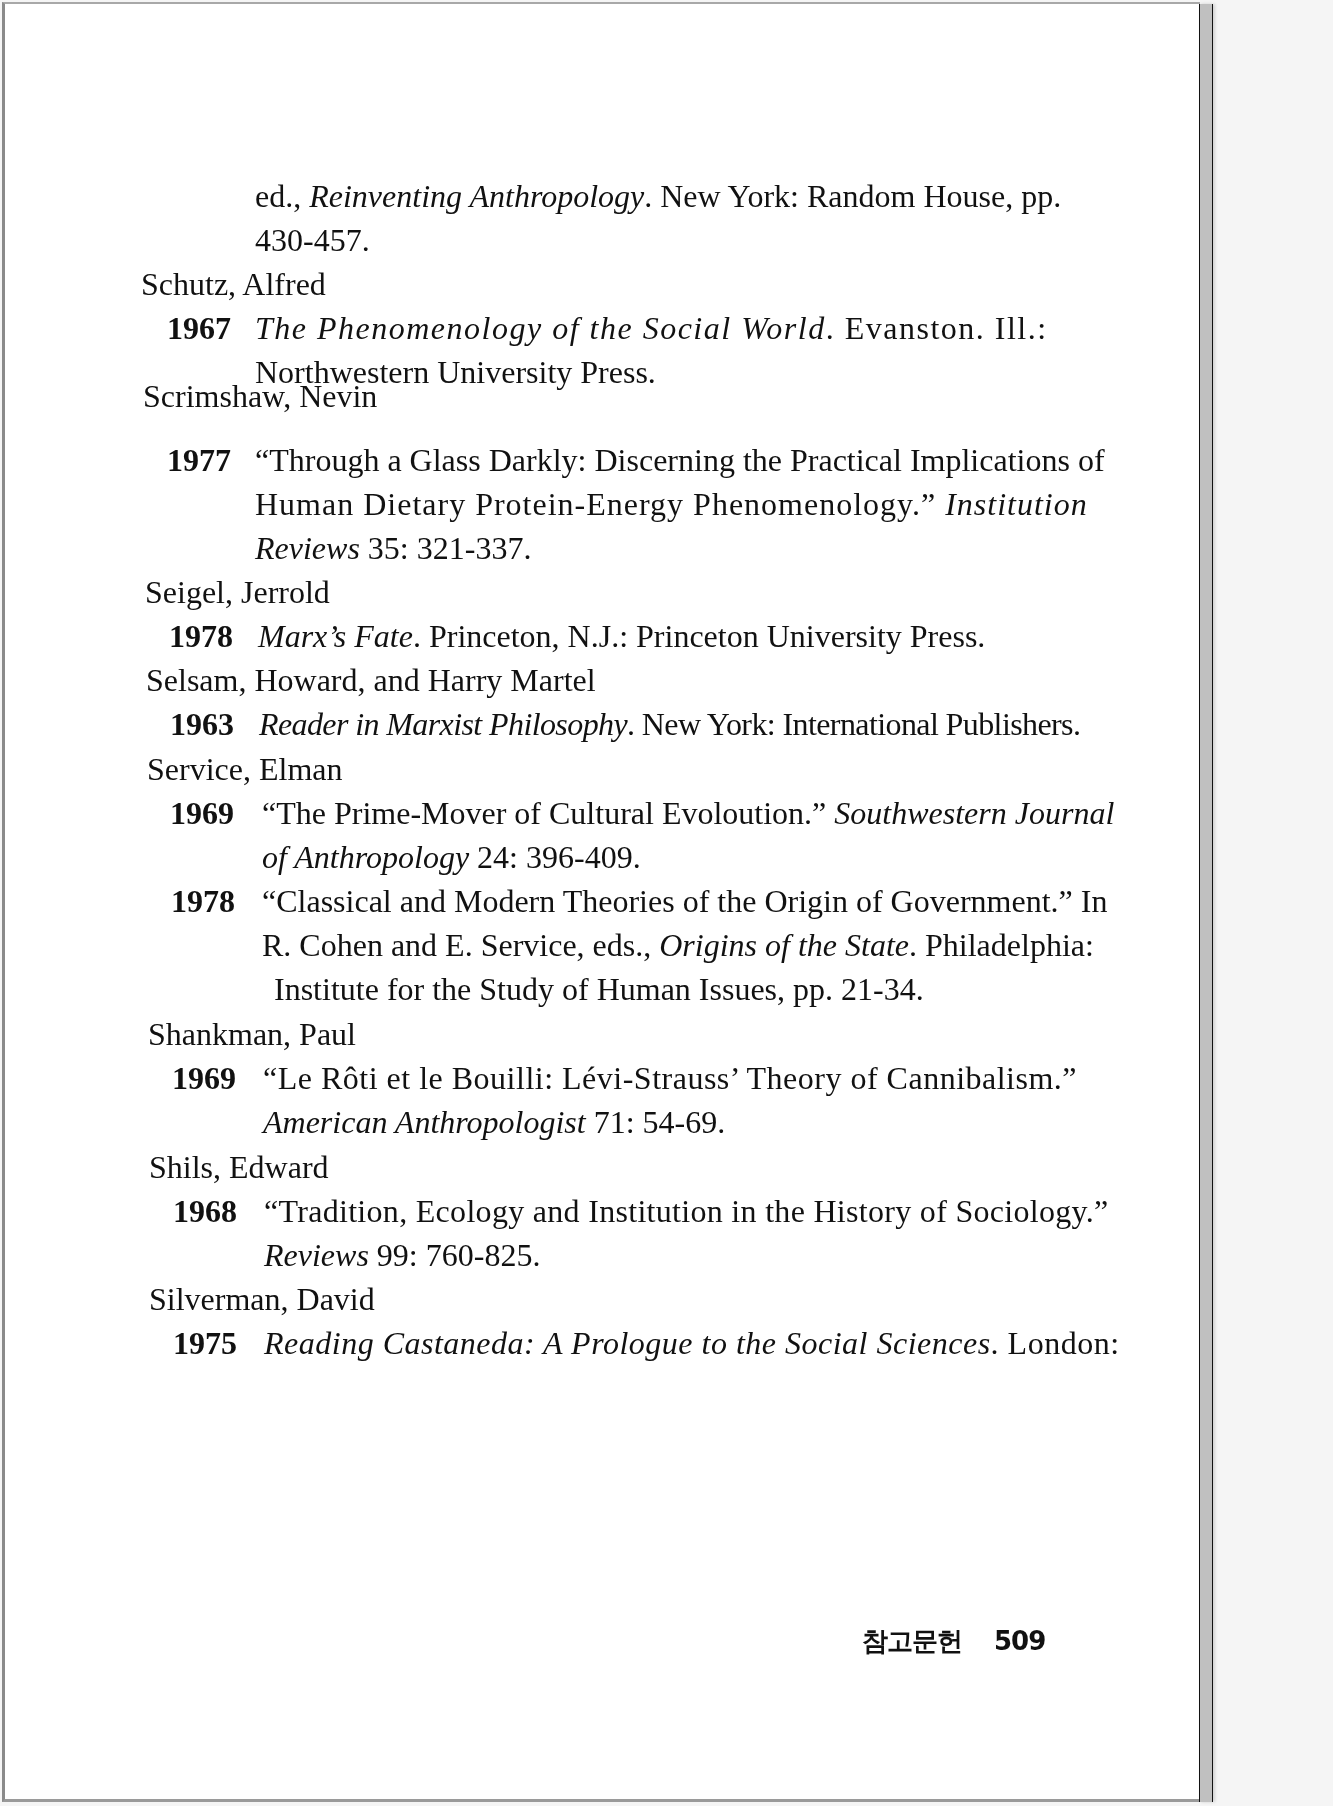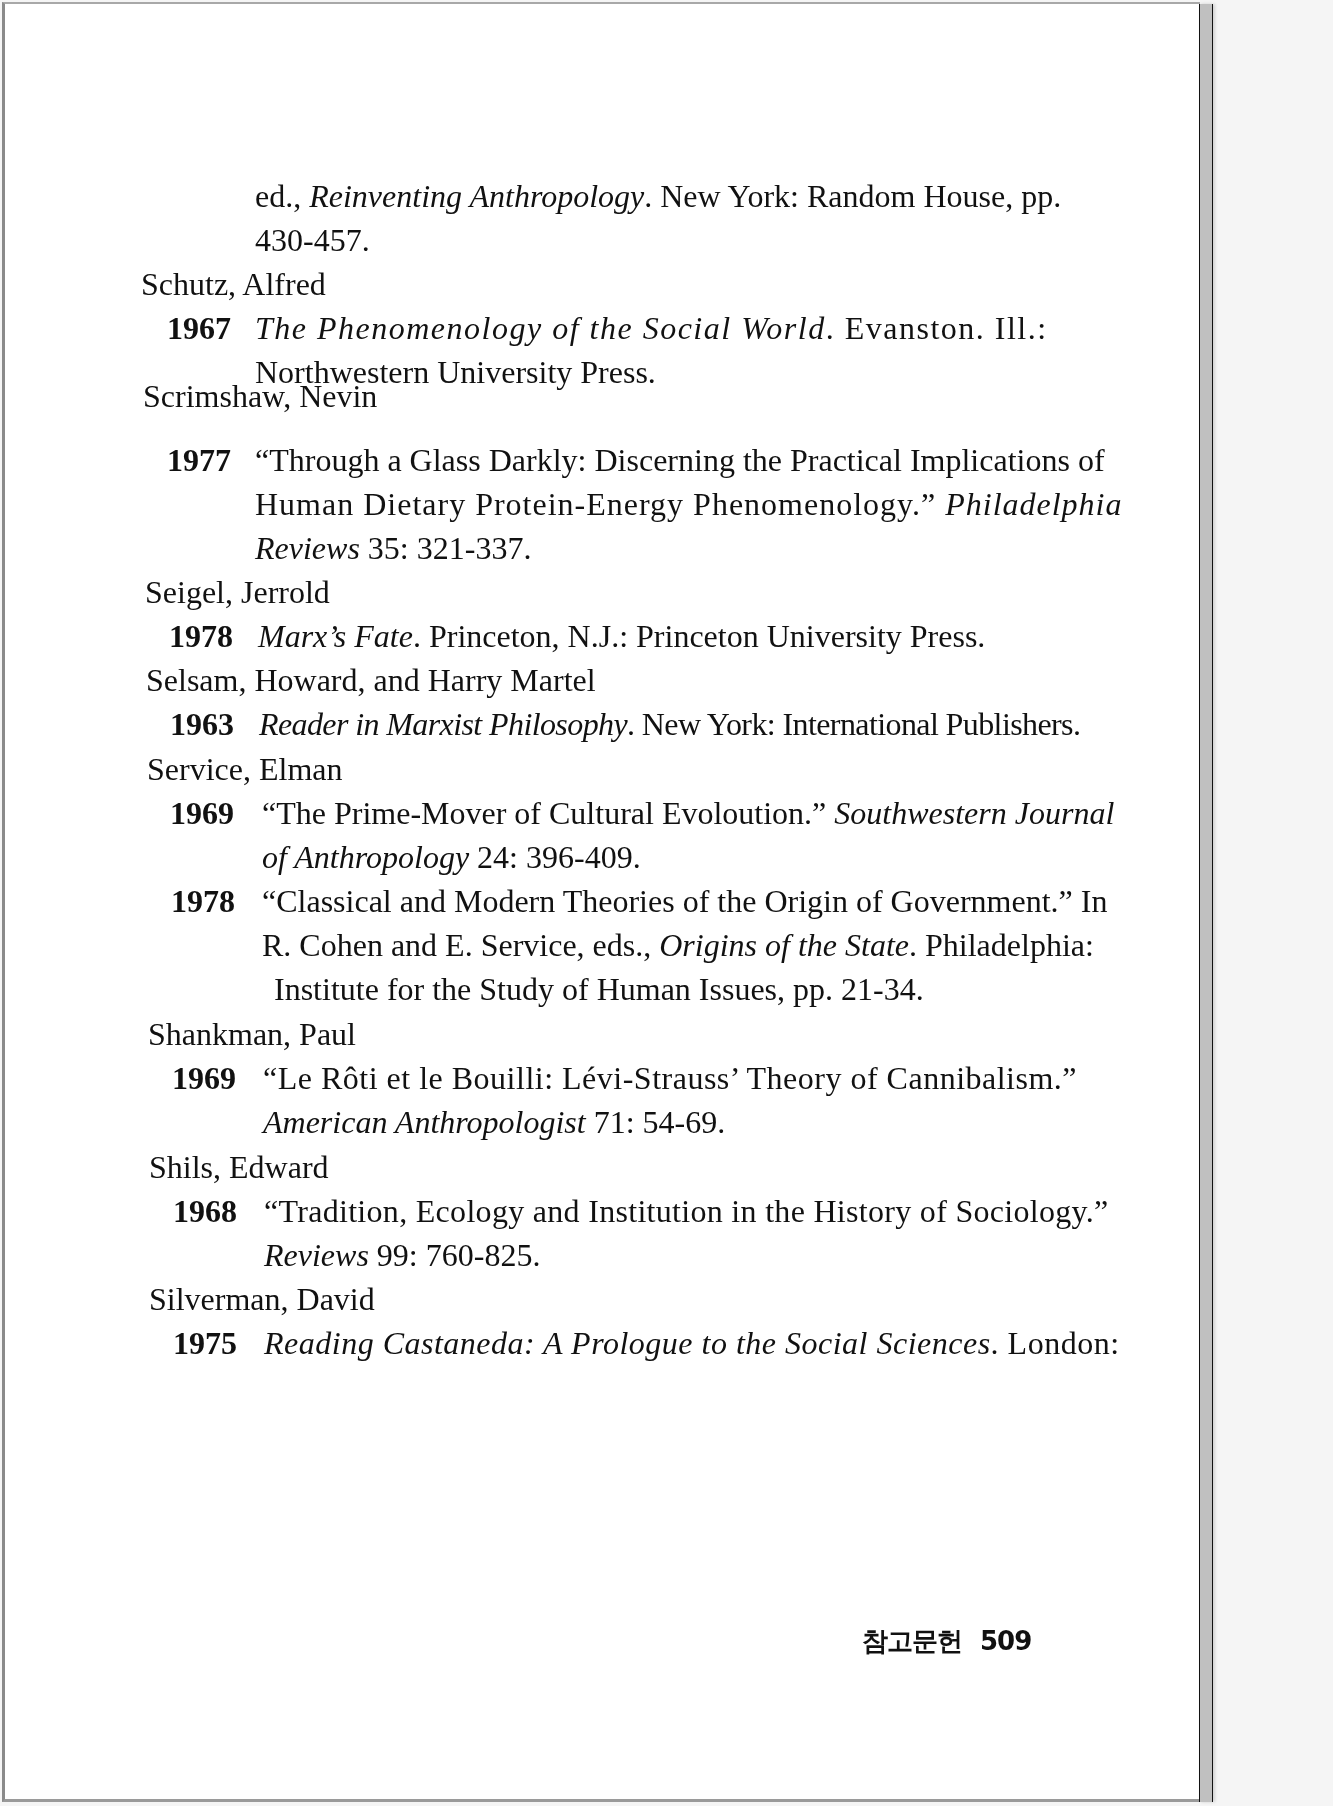--- a/index.html
+++ b/index.html
@@ -25,40 +25,40 @@
     position: absolute; font-size: 32px; white-space: nowrap; line-height: 1;
   }
   .author { left: 143px; }
   .year { left: 167px; font-weight: bold; }
   .body { left: 255px; }
   i { font-style: italic; }
   .footer {
     position: absolute; left: 862px; top: 1624px; font-size: 26px;
     font-family: "DejaVu Sans", sans-serif; font-weight: bold; letter-spacing: -1px;
   }
-  .footer .num { margin-left: 18px; }
+  .footer .num { margin-left: 32px; }
 </style>
 </head>
 <body>
 
 <div class="page"></div>
 <div class="page-edge"></div>
 
 <div class="line body" style="top:180px"><span>ed., </span><i>Reinventing Anthropology</i><span>. New York: Random House, pp.</span></div>
 <div class="line body" style="top:224px">430-457.</div>
 
 <div class="line author" style="top:268px;left:141px">Schutz, Alfred</div>
 <div class="line year" style="top:312px">1967</div>
 <div class="line body" style="top:312px;letter-spacing:1.5px"><i>The Phenomenology of the Social World</i><span>. Evanston. Ill.:</span></div>
 <div class="line body" style="top:356px">Northwestern University Press.</div>
 
 <div class="line author" style="top:380px;left:143px">Scrimshaw, Nevin</div>
 <div class="line year" style="top:444px">1977</div>
 <div class="line body" style="top:444px">“Through a Glass Darkly: Discerning the Practical Implications of</div>
-<div class="line body" style="top:488px;letter-spacing:1px"><span>Human Dietary Protein-Energy Phenomenology.” </span><i>Philadelphia</i></div>
+<div class="line body" style="top:488px;letter-spacing:1px"><span>Human Dietary Protein-Energy Phenomenology.” </span><i>Institution</i></div>
 <div class="line body" style="top:532px"><i>Reviews</i><span> 35: 321-337.</span></div>
 
 <div class="line author" style="top:576px;left:145px">Seigel, Jerrold</div>
 <div class="line year" style="top:620px;left:169px">1978</div>
 <div class="line body" style="top:620px;left:258px"><i>Marx’s Fate</i><span>. Princeton, N.J.: Princeton University Press.</span></div>
 
 <div class="line author" style="top:664px;left:146px">Selsam, Howard, and Harry Martel</div>
 <div class="line year" style="top:708px;left:170px">1963</div>
 <div class="line body" style="top:708px;left:259px;letter-spacing:-0.6px"><i>Reader in Marxist Philosophy</i><span>. New York: International Publishers.</span></div>
 

